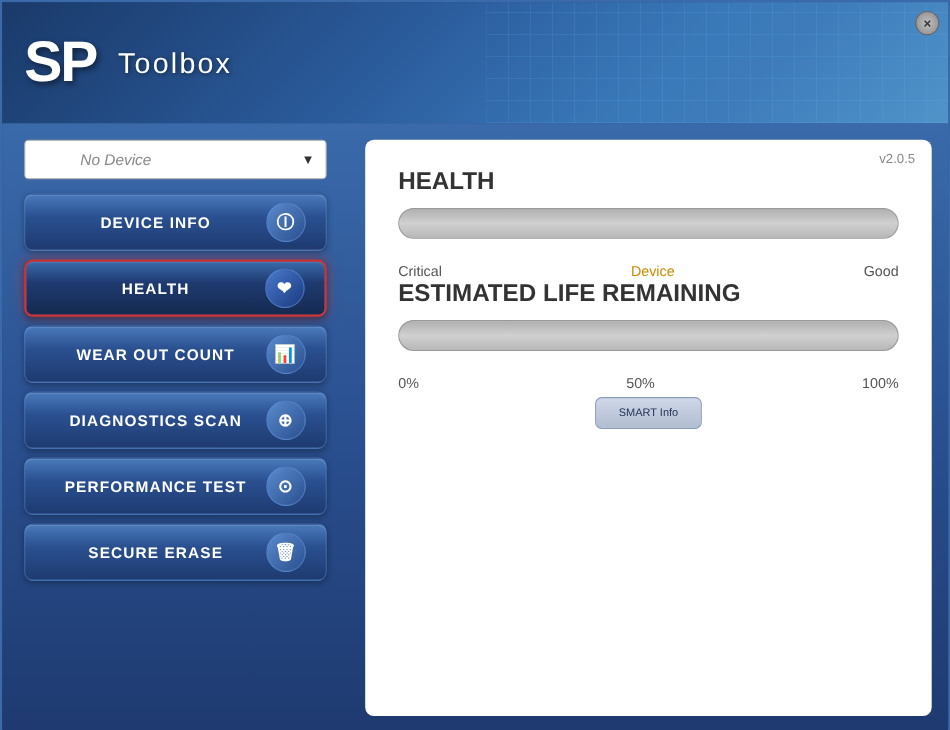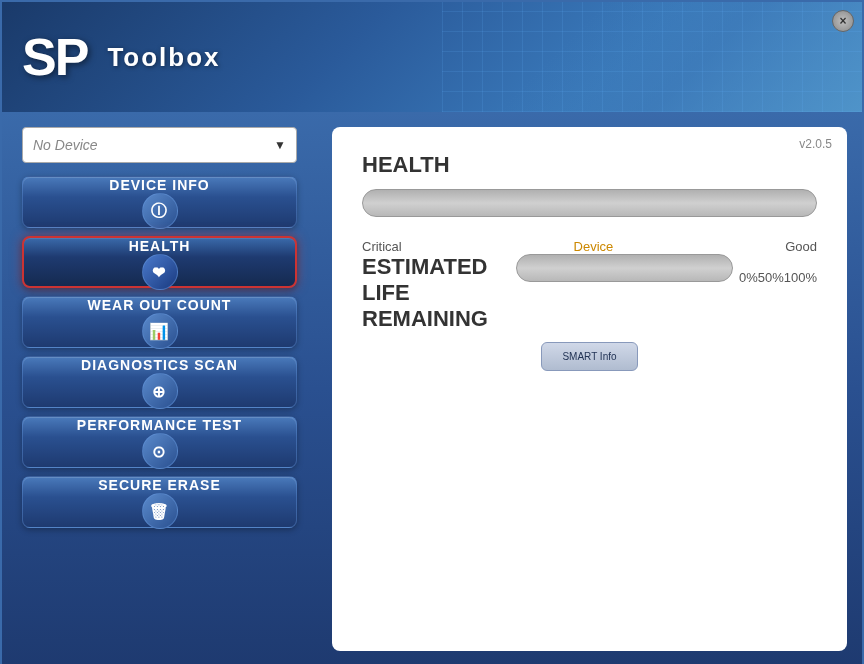--- a/index.html
+++ b/index.html
@@ -61,21 +61,21 @@
       color: white;
       letter-spacing: -2px;
       text-shadow: 2px 2px 6px rgba(0,0,0,0.5);
       line-height: 1;
     }
 
     .logo-toolbox {
       margin-left: 20px;
       font-size: 26px;
       color: white;
-      font-weight: 700;
+      font-weight: 400;
       letter-spacing: 2px;
       text-shadow: 1px 1px 4px rgba(0,0,0,0.5);
     }
 
     
     .close-btn {
       position: absolute;
       top: 8px;
       right: 8px;
       width: 22px;
@@ -121,20 +121,21 @@
       margin-bottom: 5px;
       cursor: pointer;
       position: relative;
     }
 
     .device-selector-text {
       flex: 1;
       color: #888;
       font-size: 14px;
       font-style: italic;
+      margin-left: 40px;
     }
 
     .device-selector-arrow {
       color: #333;
       font-size: 12px;
     }
 
     .nav-btn {
       width: 100%;
       height: 52px;
@@ -144,21 +145,20 @@
       display: flex;
       align-items: center;
       justify-content: space-between;
       padding: 0 18px;
       font-size: 15px;
       font-weight: bold;
       color: white;
       letter-spacing: 1px;
       position: relative;
       text-transform: uppercase;
-      flex-direction: column;
     }
 
     .nav-btn-normal {
       background: linear-gradient(180deg, #4a7abb 0%, #2a5090 40%, #1e3a70 100%);
       border: 1px solid rgba(100,150,220,0.4);
       box-shadow: 0 2px 6px rgba(0,0,0,0.3), inset 0 1px 0 rgba(255,255,255,0.15);
     }
 
     .nav-btn-active {
       background: linear-gradient(180deg, #3a6aaa 0%, #1e3a70 40%, #152a50 100%);
@@ -257,21 +257,21 @@
     }
 
     .health-section {
       display: flex;
       flex-direction: column;
       gap: 6px;
     }
 
     .elr-section {
       display: flex;
-      flex-direction: row;
+      flex-direction: column;
       gap: 6px;
     }
 
     .smart-info-btn {
       align-self: center;
       padding: 8px 20px;
       background: linear-gradient(180deg, #d0d8e8 0%, #b0bcd0 100%);
       border: 1px solid #8899bb;
       border-radius: 6px;
       cursor: pointer;

